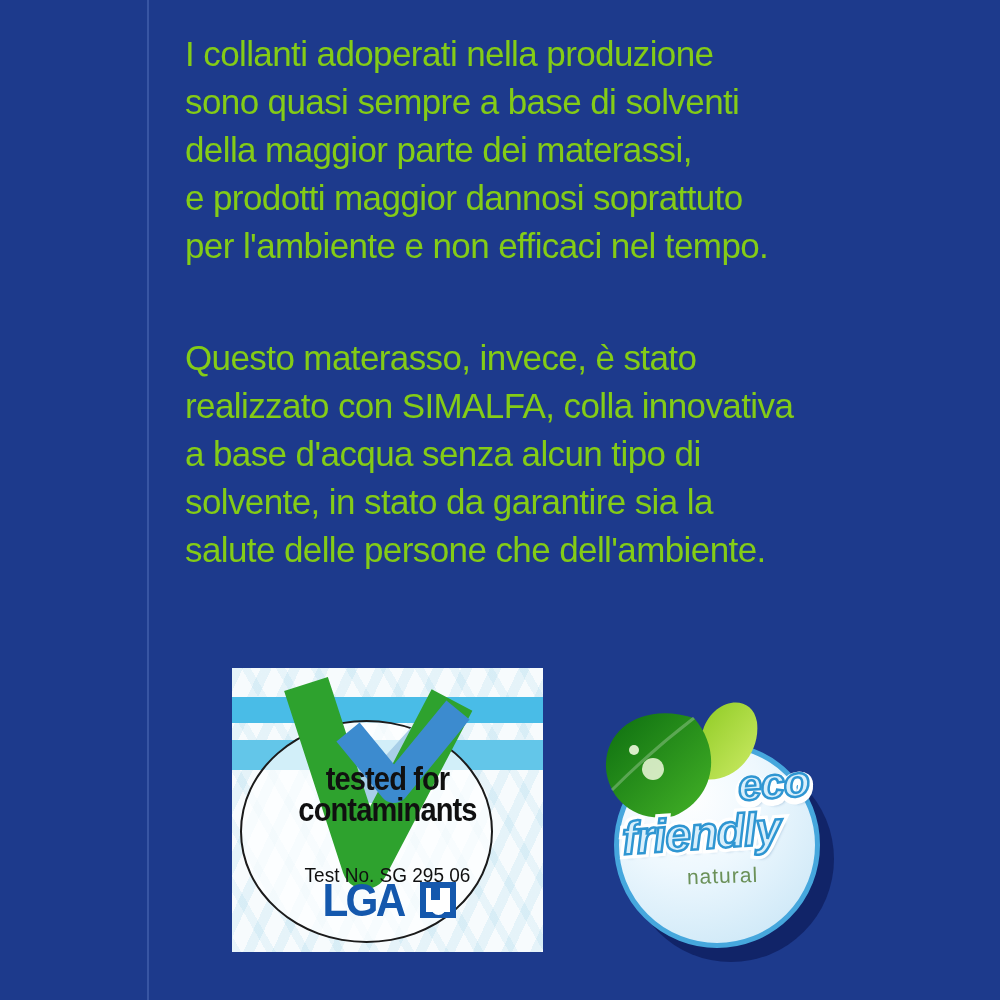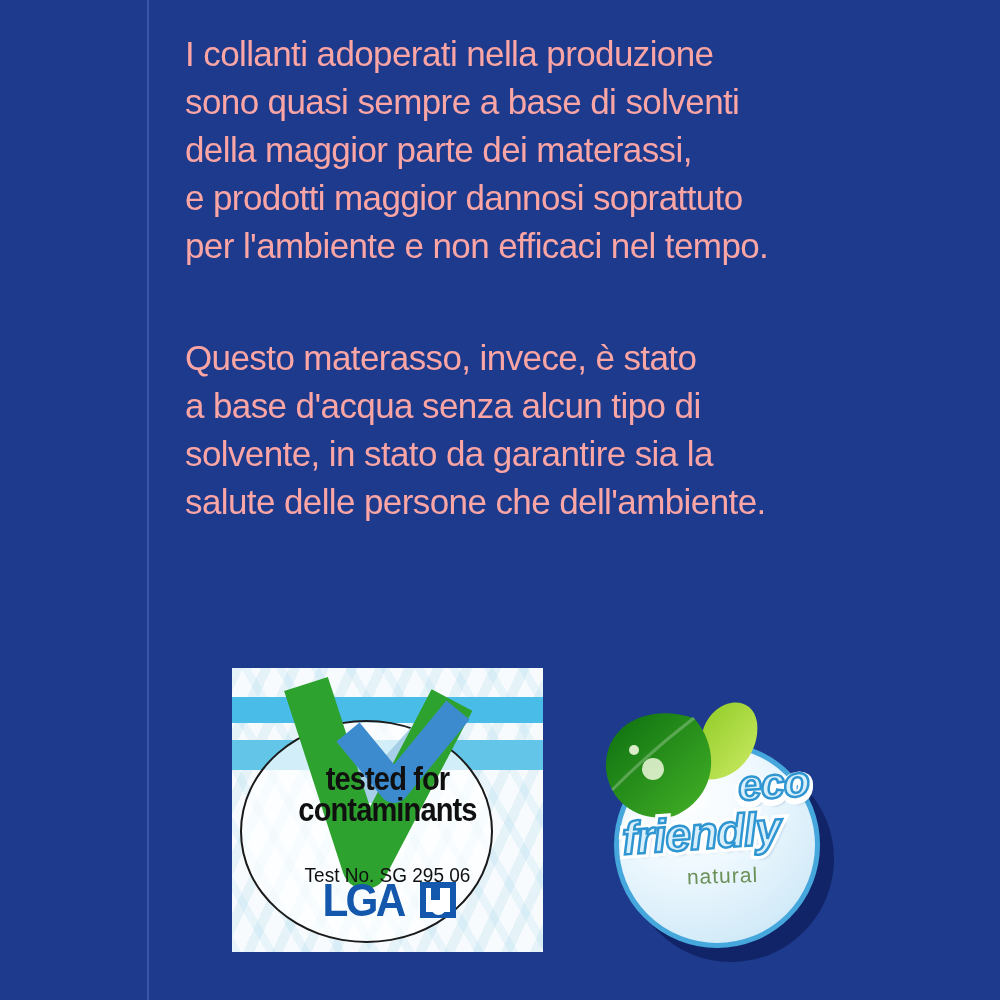--- a/index.html
+++ b/index.html
@@ -10,21 +10,21 @@
     font-family:"Liberation Sans","DejaVu Sans",sans-serif;
     background:#1d3a8c;
   }
   .seam{
     position:absolute;left:147px;top:0;width:2px;height:1000px;
     background:rgba(90,120,190,0.45);
   }
   
   .copy{
     position:absolute;left:185px;
-    color:#fca5a5;
+    color:#84cc16;
     font-size:35px;line-height:48px;letter-spacing:-0.6px;
     white-space:nowrap;
   }
   .copy.p1{top:30px;}
   .copy.p2{top:322px;margin-top:12px;}
   
   .lga{
     position:absolute;left:232px;top:668px;width:311px;height:284px;
     background:
       repeating-linear-gradient(115deg, rgba(120,195,225,0.14) 0 10px, rgba(255,255,255,0) 10px 26px),
@@ -111,20 +111,21 @@
   <div class="copy p1">
     <div>I collanti adoperati nella produzione</div>
     <div>sono quasi sempre a base di solventi</div>
     <div>della maggior parte dei materassi,</div>
     <div>e prodotti maggior dannosi soprattuto</div>
     <div>per l'ambiente e non efficaci nel tempo.</div>
   </div>
 
   <div class="copy p2">
     <div>Questo materasso, invece, è stato</div>
+    <div>realizzato con SIMALFA, colla innovativa</div>
     <div>a base d'acqua senza alcun tipo di</div>
     <div>solvente, in stato da garantire sia la</div>
     <div>salute delle persone che dell'ambiente.</div>
   </div>
 
   <div class="lga">
     <div class="stripe1"></div>
     <div class="stripe2"></div>
     <div class="ring"></div>
     <svg class="checks" width="258" height="284" viewBox="0 0 258 284">

